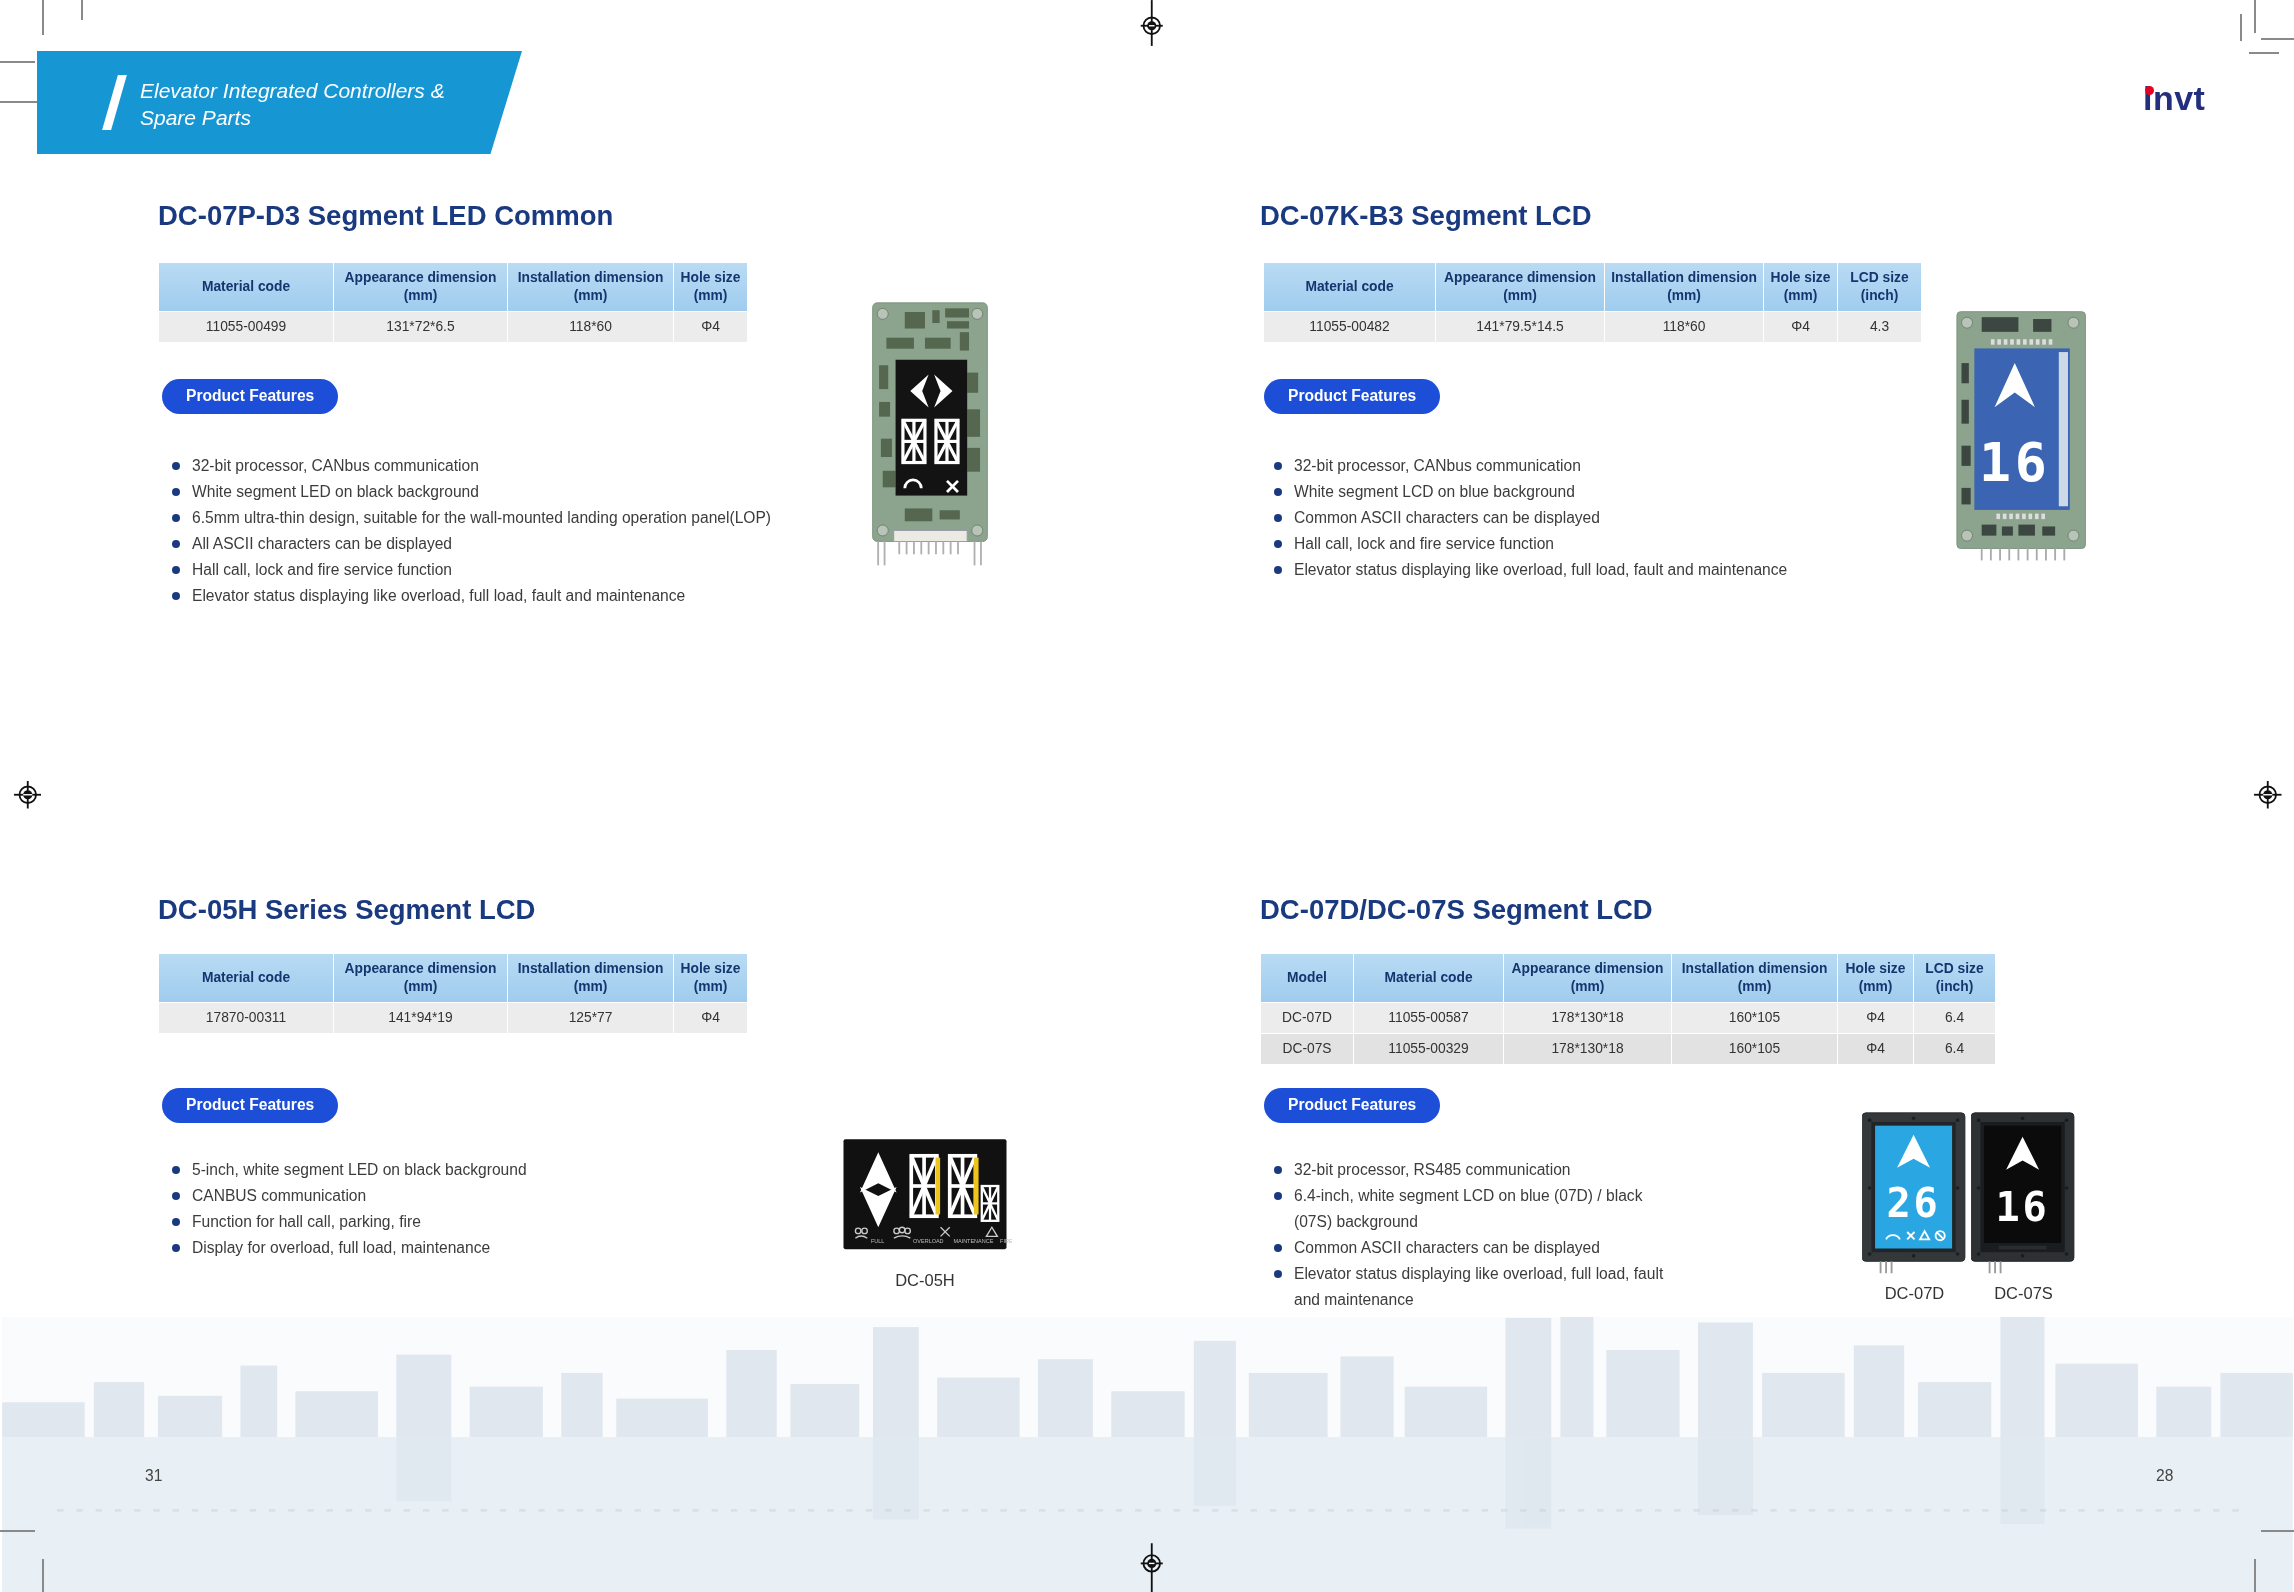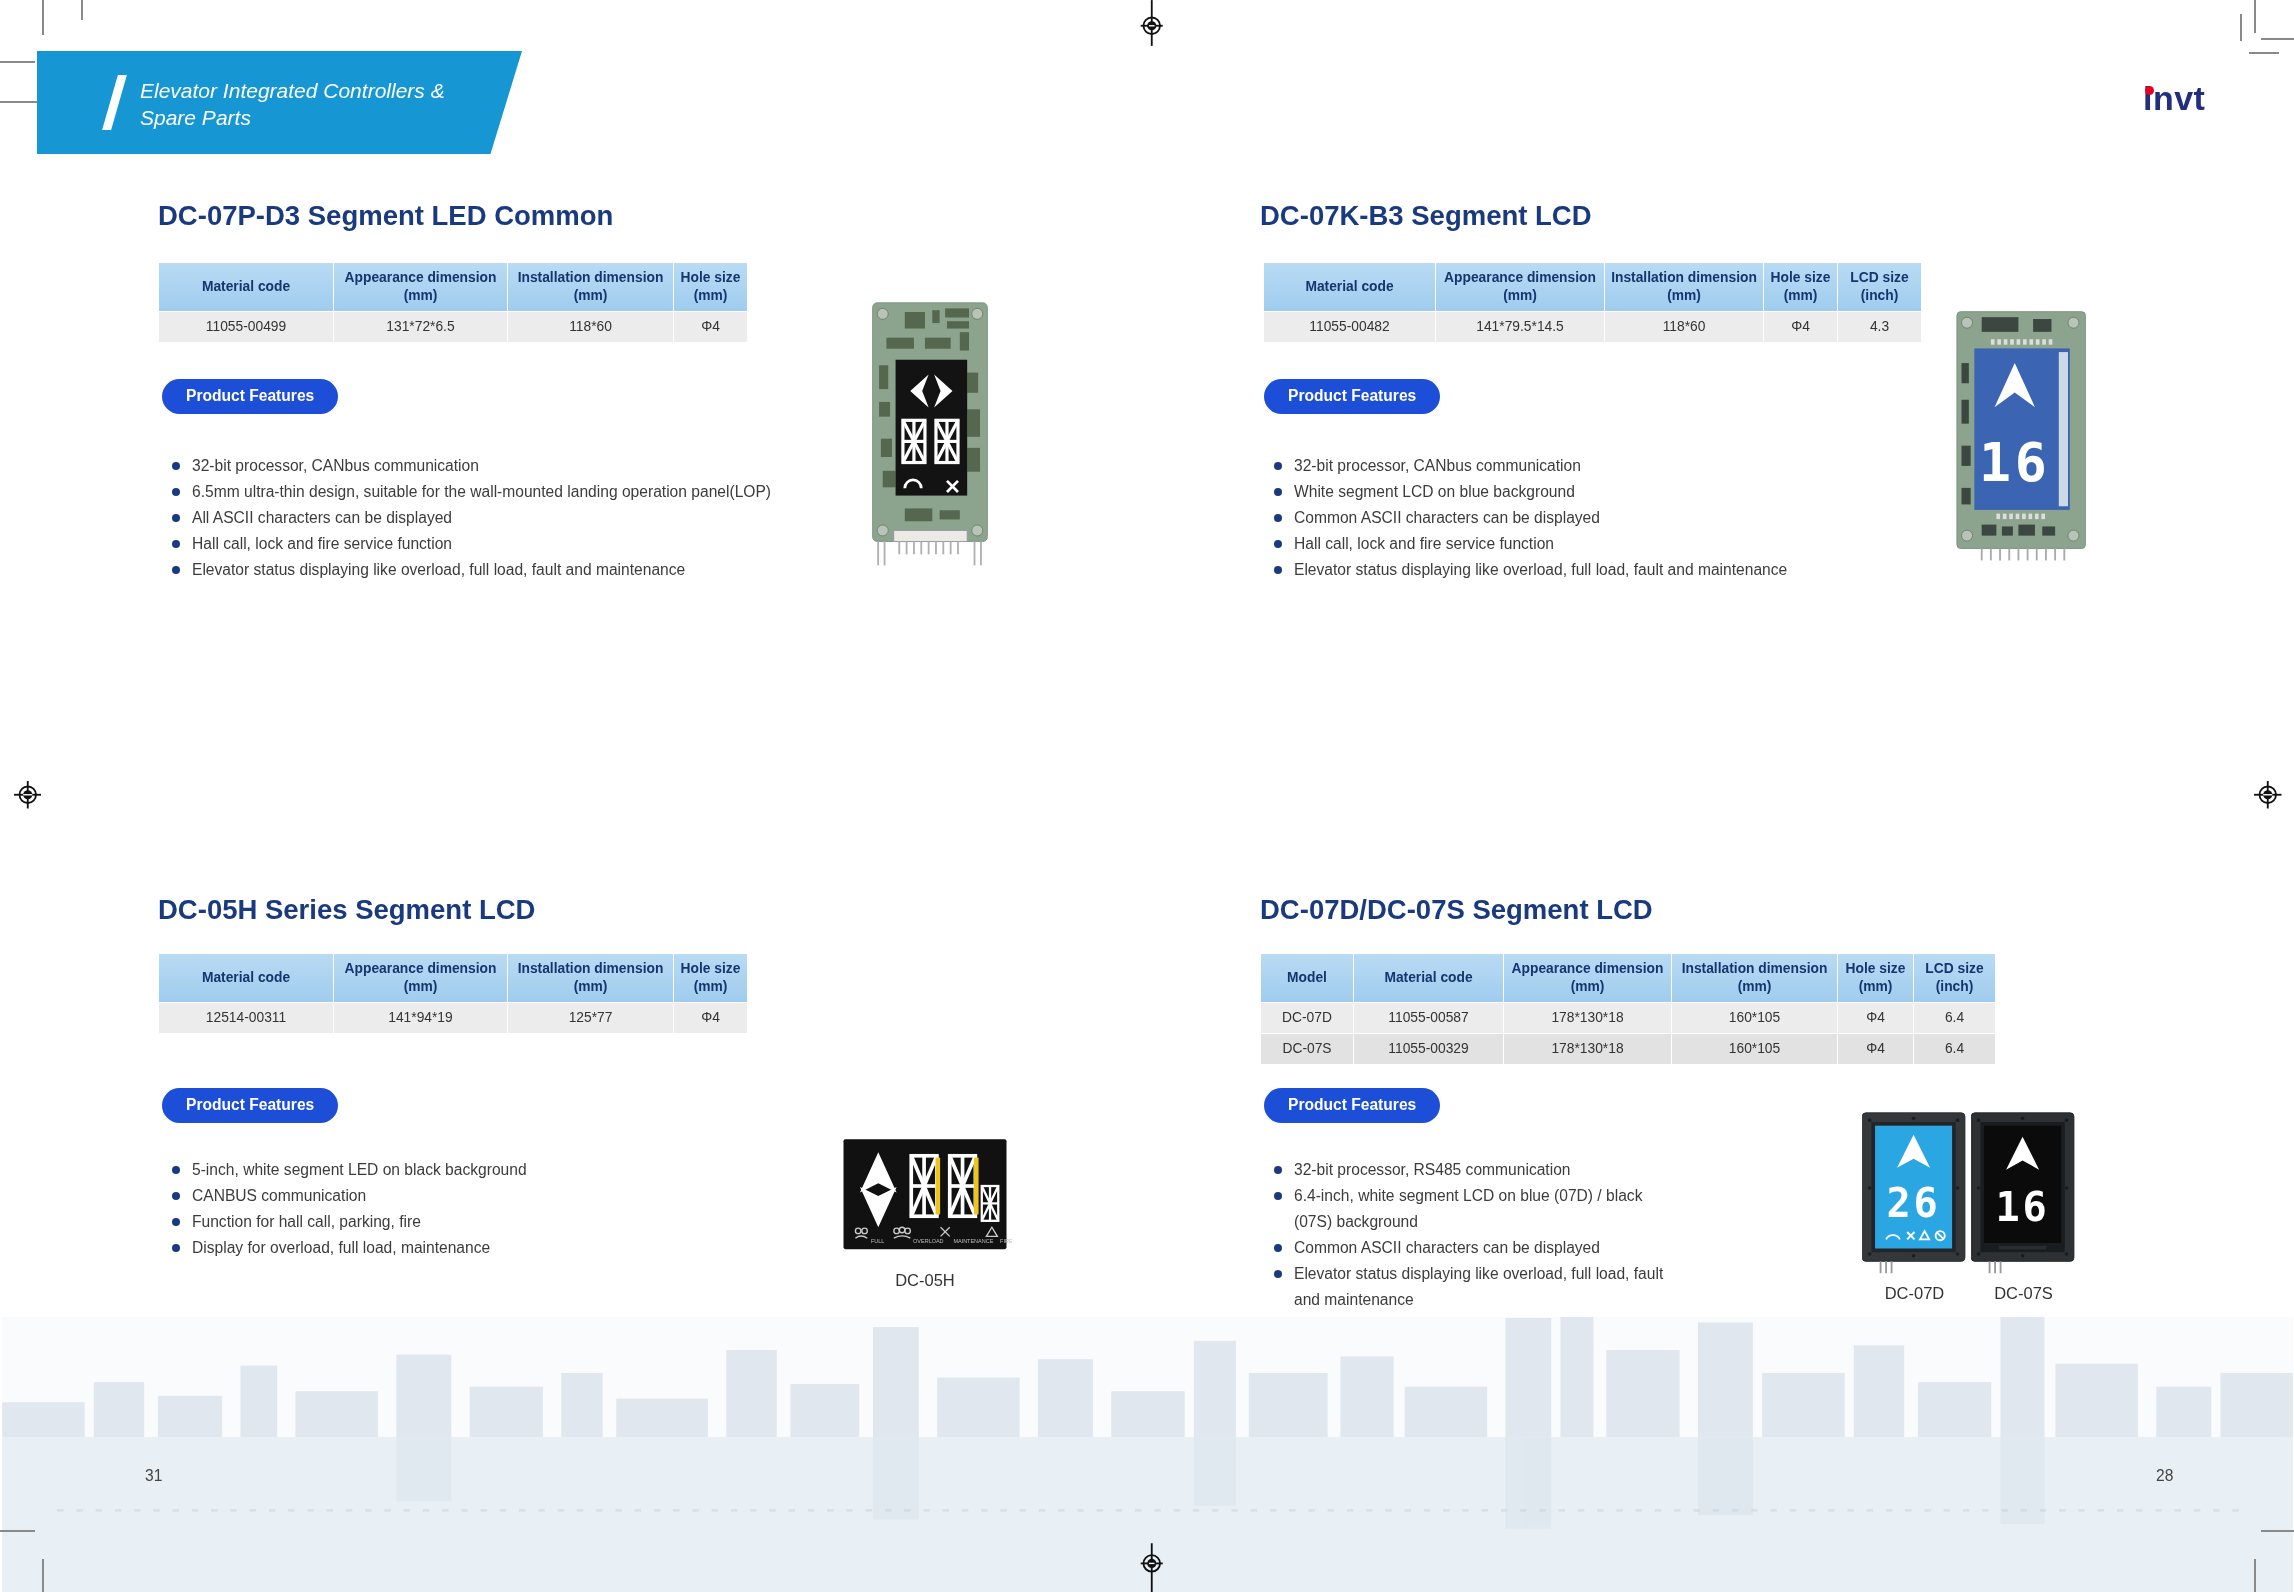--- a/index.html
+++ b/index.html
@@ -176,20 +176,21 @@
       <td>118*60</td>
       <td>Φ4</td>
     </tr>
   </tbody>
     </table>
 
   <div class="pill" style="left:162px;top:379px;">Product Features</div>
 
   <ul class="features" style="left:162px;top:444px;max-width:735px;">
     <li>32-bit processor, CANbus communication</li>
+    <li>White segment LED on black background</li>
     <li>6.5mm ultra-thin design, suitable for the wall-mounted landing operation panel(LOP)</li>
     <li>All ASCII characters can be displayed</li>
     <li>Hall call, lock and fire service function</li>
     <li>Elevator status displaying like overload, full load, fault and maintenance</li>
   </ul>
 
   <svg class="prodimg" style="left:868px;top:301px;" width="124" height="268" viewBox="0 0 135 292">
     <rect x="5" y="2" width="125" height="260" rx="5" fill="#8ca38d" stroke="#7a937c"></rect>
     <g fill="#55684f">
       <rect x="40" y="12" width="22" height="18"></rect>
@@ -372,21 +373,21 @@
         <tr>
       <th>Material code</th>
       <th>Appearance dimension
 (mm)</th>
       <th>Installation dimension
 (mm)</th>
       <th>Hole size
 (mm)</th>
     </tr>
     <tr>
-      <td>12514-00311</td>
+      <td>17870-00311</td>
       <td>141*94*19</td>
       <td>125*77</td>
       <td>Φ4</td>
     </tr>
   </tbody>
     </table>
 
   <div class="pill" style="left:162px;top:1088px;">Product Features</div>
 
   <ul class="features" style="left:162px;top:1148px;max-width:643px;">

